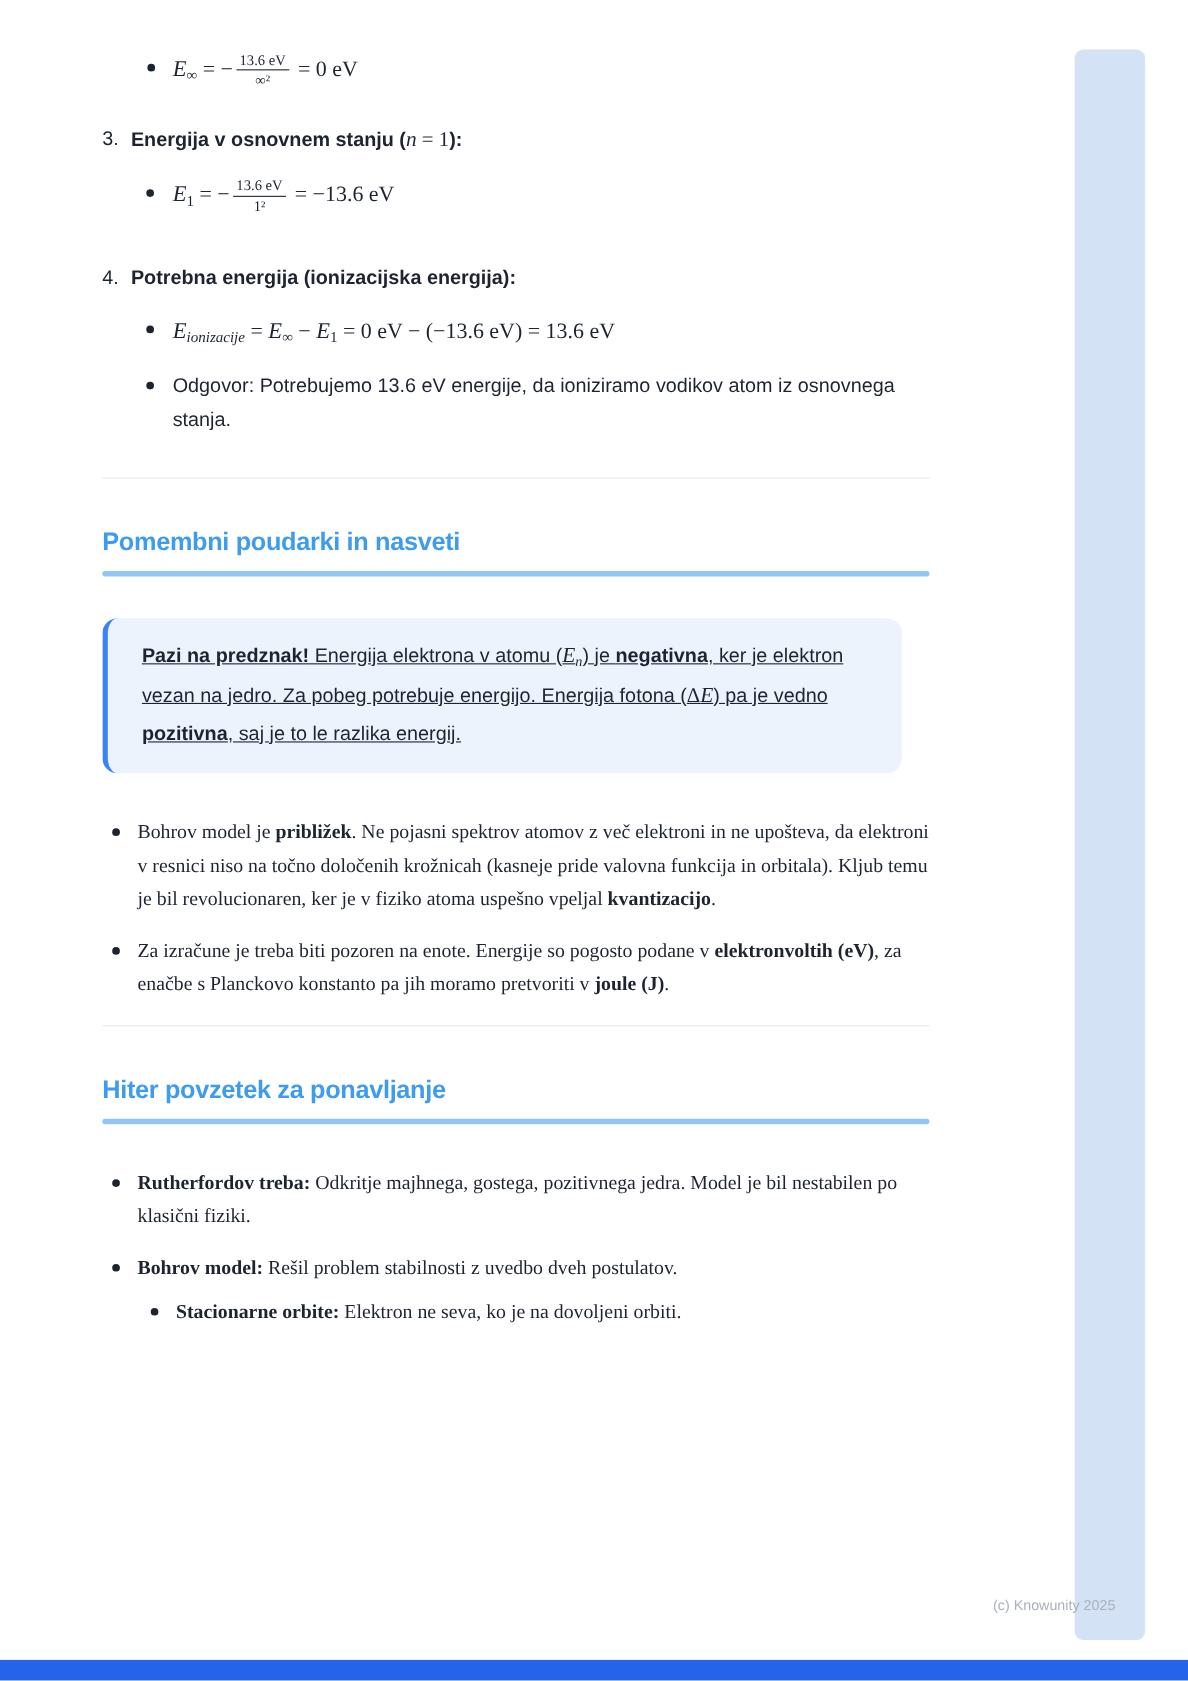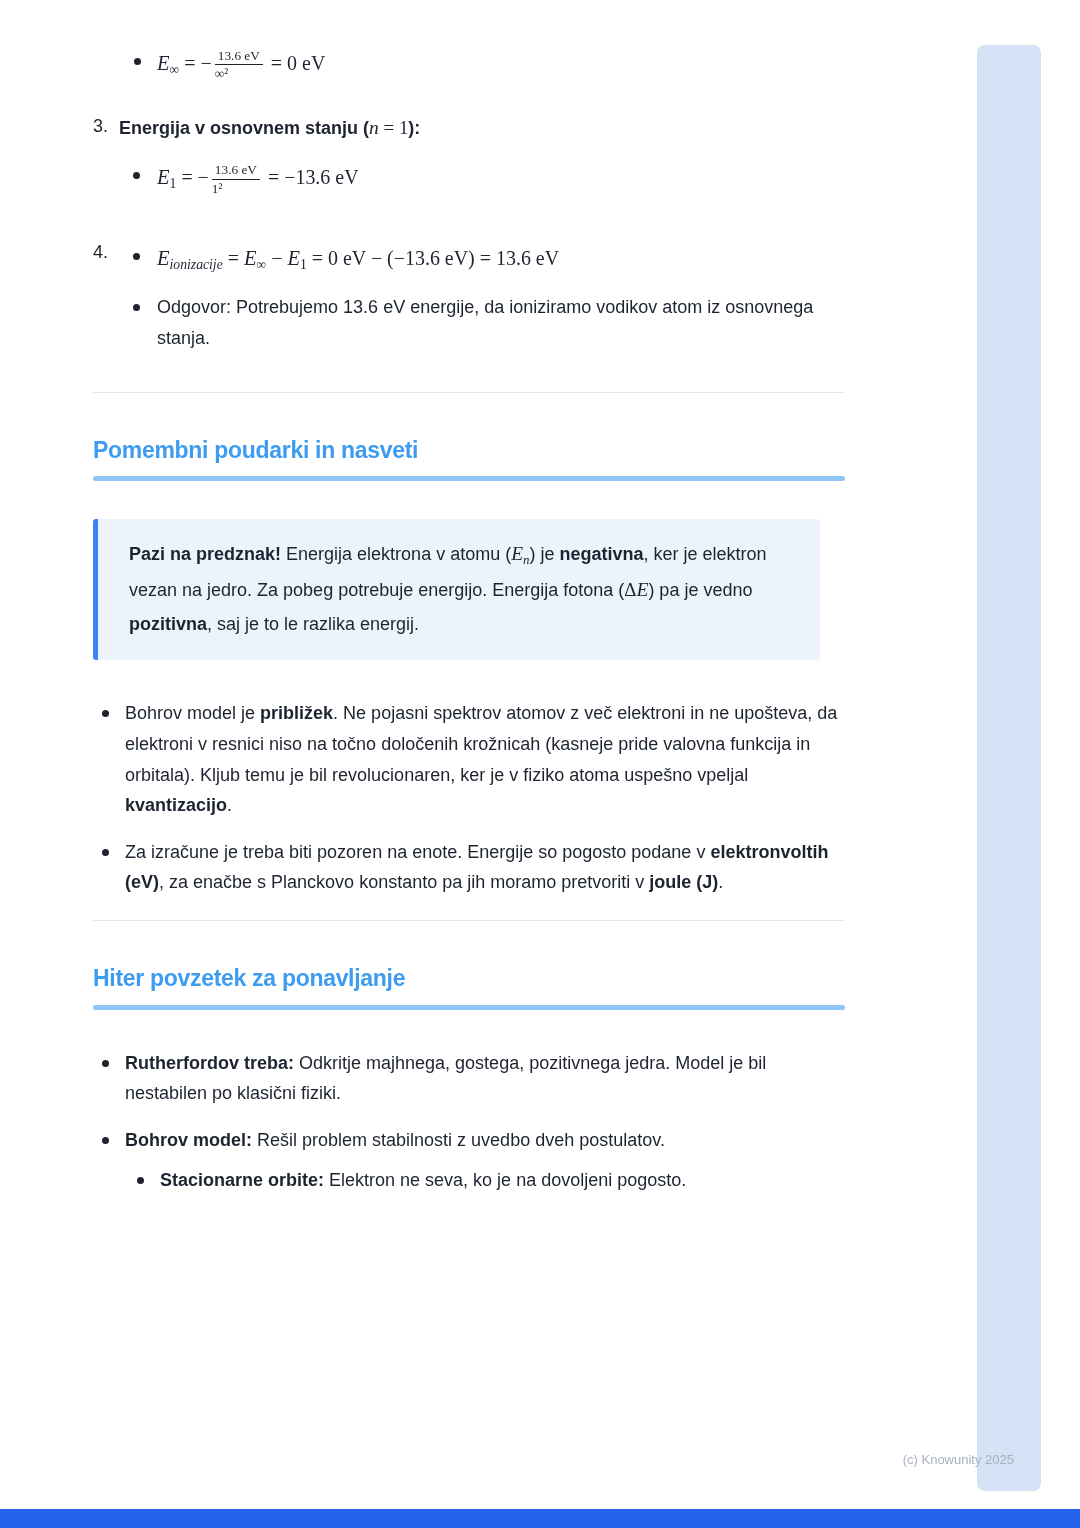--- a/index.html
+++ b/index.html
@@ -46,21 +46,21 @@
   .numlist { margin-top: 26px; }
   .num-item { display: flex; margin-bottom: 26px; }
   .num { width: 26px; flex: none; }
   .num-body { flex: 1; }
   .num-title { margin-bottom: 12px; }
   .num-bullets .bli { padding-left: 38px; margin-bottom: 12px; }
   .num-bullets .bli::before { left: 14px; }
 
   
   .bullets-l1 { margin-top: 38px; }
-  .bullets-l1 > .bli { padding-left: 32px; margin-bottom: 16px; }
+  .bullets-l1 > .bli { padding-left: 32px; margin-bottom: 16px; font-family: Liberation Serif, serif; }
   .bullets-l1 > .bli::before { left: 9px; }
 
   
   .bullets-sub { margin-top: 10px; }
   .bullets-sub .bli { padding-left: 35px; margin-bottom: 0; }
   .bullets-sub .bli::before { left: 12px; }
 
   .divider {
     border: 0;
     border-top: 1px solid var(--divider, #e3e8ee);
@@ -81,35 +81,37 @@
     height: 5px;
     border-radius: 3px;
     background: var(--heading_underline, #8fc6f7);
   }
 
   .callout {
     margin-top: 38px;
     width: 727px;
     background: var(--callout_bg, #edf3fc);
     border-left: 5px solid var(--callout_border, #3b82f6);
-    border-radius: 3px;
+    border-radius: 14px;
     padding: 17px 26px 19px 31px;
+    text-decoration: underline;
   }
   .callout-text { margin: 0; line-height: 1.85; }
 
   
   .b { font-weight: 700; }
   .i { font-style: italic; }
   .m { font-family: "Liberation Serif", serif; font-style: italic; font-size: 1.08em; }
   .r { font-family: "Liberation Serif", serif; font-size: 1.05em; }
   .msub  { font-family: "Liberation Serif", serif; font-size: 0.72em; vertical-align: -0.28em; }
   .msubi { font-family: "Liberation Serif", serif; font-style: italic; font-size: 0.72em; vertical-align: -0.28em; }
   .frac {
     display: inline-block;
     vertical-align: middle;
+    text-align: center;
     font-family: "Liberation Serif", serif;
     font-size: 0.7em;
     line-height: 1.3;
     margin: 0 3px;
   }
   .fnum { display: block; border-bottom: 1px solid currentColor; padding: 0 3px; }
   .fden { display: block; }
 
   .math-line { font-size: 19px; line-height: 2.1; }
 
@@ -159,20 +161,21 @@
           <div class="num-title"><span class="b">Energija v osnovnem stanju (</span><span class="m">n</span><span class="r"> = 1</span><span class="b">):</span></div>
           <ul class="num-bullets">
             <li class="bli math-line"><span class="m">E</span><span class="msub">1</span><span class="r"> = −</span><span class="frac"><span class="fnum">13.6 eV</span><span class="fden">1²</span></span><span class="r"> = −13.6 eV</span></li>
           </ul>
         </div>
       </div>
 
       <div class="num-item">
         <span class="num">4.</span>
         <div class="num-body">
+          <div class="num-title"><span class="b">Potrebna energija (ionizacijska energija):</span></div>
           <ul class="num-bullets">
             <li class="bli math-line"><span class="m">E</span><span class="msubi">ionizacije</span><span class="r"> = </span><span class="m">E</span><span class="msub">∞</span><span class="r"> − </span><span class="m">E</span><span class="msub">1</span><span class="r"> = 0 eV − (−13.6 eV) = 13.6 eV</span></li>
             <li class="bli"><span>Odgovor: Potrebujemo 13.6 eV energije, da ioniziramo vodikov atom iz osnovnega stanja.</span></li>
           </ul>
         </div>
       </div>
 
     </div>
 
     <hr class="divider">
@@ -192,21 +195,21 @@
     <hr class="divider">
 
     <h2 class="h2">Hiter povzetek za ponavljanje</h2>
     <div class="h2-bar"></div>
 
     <ul class="bullets-l1">
       <li class="bli"><span class="b">Rutherfordov treba:</span><span> Odkritje majhnega, gostega, pozitivnega jedra. Model je bil nestabilen po klasični fiziki.</span></li>
       <li class="bli">
         <span><span class="b">Bohrov model:</span><span> Rešil problem stabilnosti z uvedbo dveh postulatov.</span></span>
         <ul class="bullets-sub">
-          <li class="bli"><span class="b">Stacionarne orbite:</span><span> Elektron ne seva, ko je na dovoljeni pogosto.</span></li>
+          <li class="bli"><span class="b">Stacionarne orbite:</span><span> Elektron ne seva, ko je na dovoljeni orbiti.</span></li>
         </ul>
       </li>
     </ul>
 
   </div>
 
   <div class="scroll-strip"></div>
   <div class="footer">(c) Knowunity 2025</div>
   <div class="bottom-bar"></div>
 </div>

